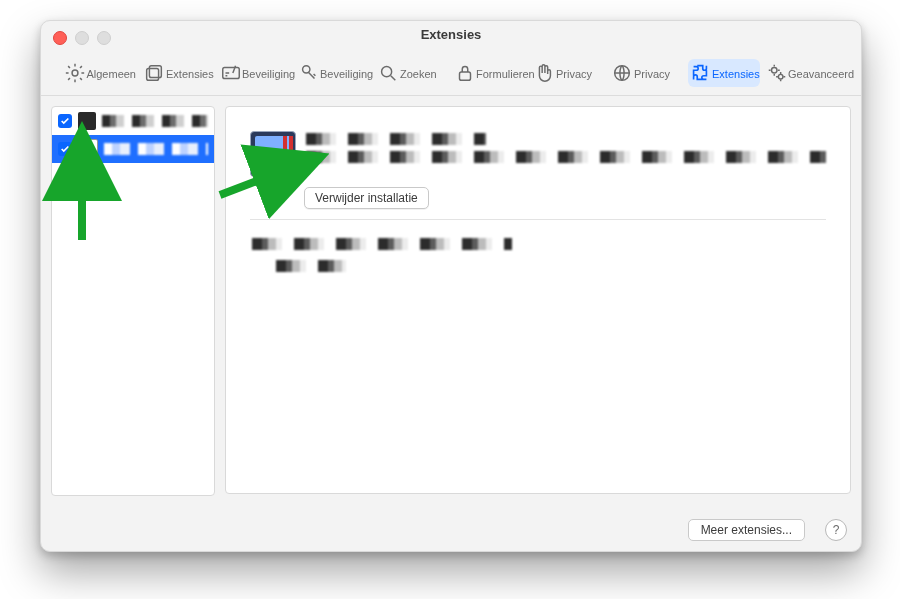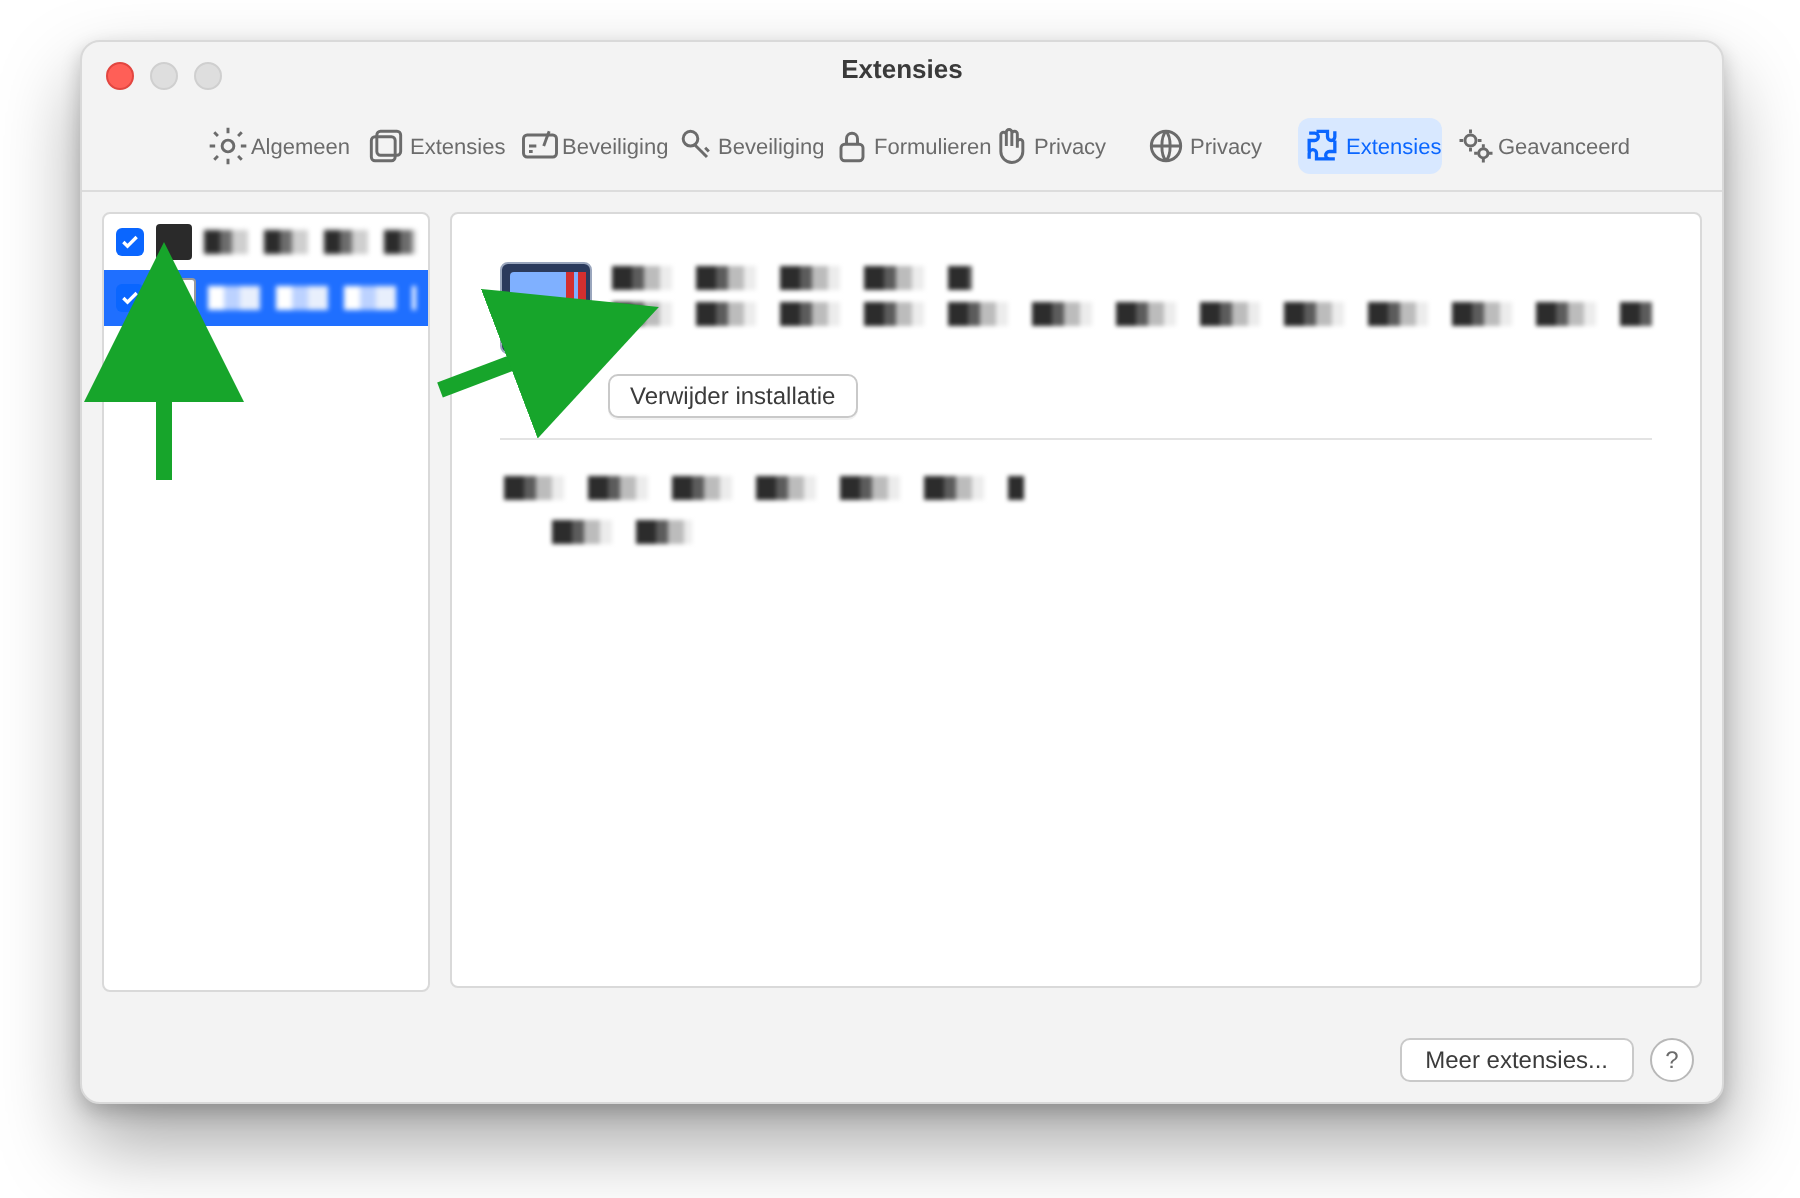--- a/index.html
+++ b/index.html
@@ -34,21 +34,21 @@
   .big-icon .bars{position:absolute;right:2px;top:4px;width:10px;height:34px;display:flex;gap:2px;}
   .big-icon .bars span{width:4px;background:#d32f2f;}
   .hdr-lines{flex:1;display:flex;flex-direction:column;gap:6px;padding-top:2px;}
   .mosaic{height:12px;background:repeating-linear-gradient(90deg,#2c2c2c 0 10px,#5c5c5c 10px 16px,#bcbcbc 16px 24px,#ececec 24px 30px,transparent 30px 42px);filter:blur(1px);}
   .mosaic.w1{width:180px;}
   .mosaic.w2{width:520px;}
   .mosaic.w3{width:260px;margin-top:18px;margin-left:2px;}
   .mosaic.w4{width:70px;margin-top:10px;margin-left:26px;}
   .uninstall{margin:10px 0 0 54px;display:inline-block;background:#fff;border:1px solid #c9c9c9;border-radius:5px;padding:3px 10px;font-size:12px;color:#3b3b3b;box-shadow:0 1px 0 rgba(0,0,0,.05);}
   .hr{border:none;border-top:1px solid #e3e3e3;margin:10px 0 6px;}
-  .footer{position:absolute;right:14px;bottom:10px;display:flex;align-items:center;gap:8px;}
+  .footer{position:absolute;right:14px;bottom:10px;display:flex;align-items:center;gap:20px;}
   .more-btn{background:#fff;border:1px solid #c9c9c9;border-radius:5px;padding:3px 12px;font-size:12px;color:#3b3b3b;}
   .help{width:20px;height:20px;border-radius:50%;border:1px solid #b8b8b8;background:#fff;display:flex;align-items:center;justify-content:center;font-size:12px;color:#6b6b6b;}
   
   .arrow{position:absolute;pointer-events:none;}
   .arrow svg{overflow:visible;}
 </style>
 </head>
 <body>
 <div class="stage">
 
@@ -90,20 +90,29 @@
       <span class="tb-label">Beveiliging</span>
     </div>
     <div class="tb-item">
       <span class="tb-icon">
         <svg viewBox="0 0 24 24" width="22" height="22" fill="none" stroke="#6b6b6b" stroke-width="1.6">
               <circle cx="9" cy="8" r="4"></circle>
               <path d="M11 11l7 7M15 15l2 2M17 13l2 2"></path>
             </svg>
       </span>
       <span class="tb-label">Beveiliging</span>
+    </div>
+    <div class="tb-item">
+      <span class="tb-icon">
+        <svg viewBox="0 0 24 24" width="22" height="22" fill="none" stroke="#6b6b6b" stroke-width="1.6">
+              <circle cx="10.5" cy="10.5" r="5.5"></circle>
+              <path d="M15 15l5 5"></path>
+            </svg>
+      </span>
+      <span class="tb-label">Zoeken</span>
     </div>
     <div class="tb-item">
       <span class="tb-icon">
         <svg viewBox="0 0 24 24" width="22" height="22" fill="none" stroke="#6b6b6b" stroke-width="1.6">
               <rect x="6" y="11" width="12" height="9" rx="2"></rect>
               <path d="M9 11V8a3 3 0 0 1 6 0v3"></path>
             </svg>
       </span>
       <span class="tb-label">Formulieren</span>
     </div>

